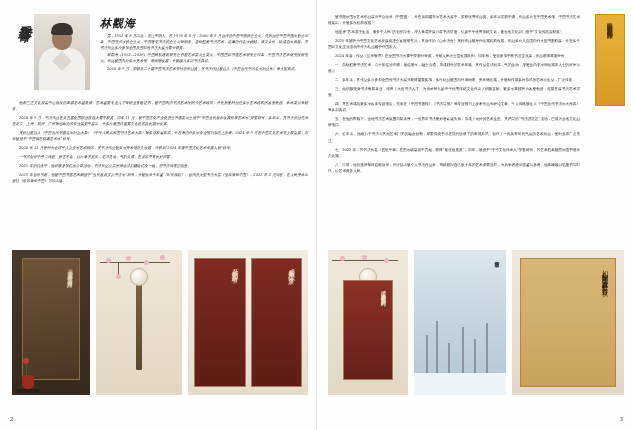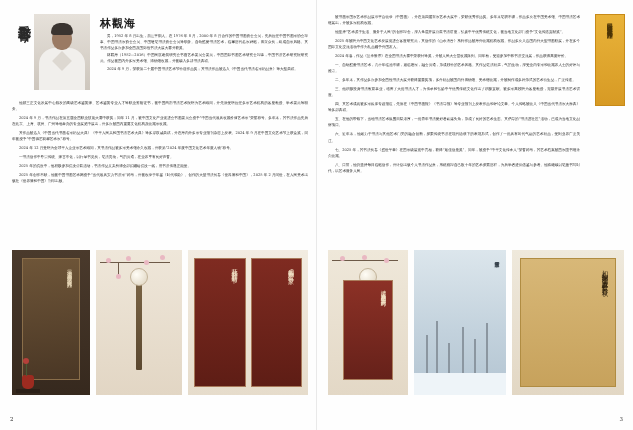--- a/index.html
+++ b/index.html
@@ -6,21 +6,21 @@
   html, body { margin:0; padding:0; }
   body {
     width: 633px; height: 430px;
     background: #ffffff;
     font-family: "DejaVu Sans", sans-serif;
     overflow: hidden;
     position: relative;
   }
   .spread { position:absolute; inset:0; display:flex; }
   .page { position:relative; height:100%; background:#fefefe; }
-  .page-left { width: 316px; }
+  .page-left { width: 316px; font-style: italic; }
   .page-right { width: 317px; }
   .gutter { position:absolute; left:316px; top:0; bottom:0; width:1px; background:#e9e9e9; }
 
   
   .vertical-title {
     position:absolute; left:9px; top:14px;
     width:22px; height:72px;
     writing-mode: vertical-rl; text-orientation: upright;
     font-family:"DejaVu Serif", serif;
     font-size:13px; color:#2a2a2a; letter-spacing:2px;

